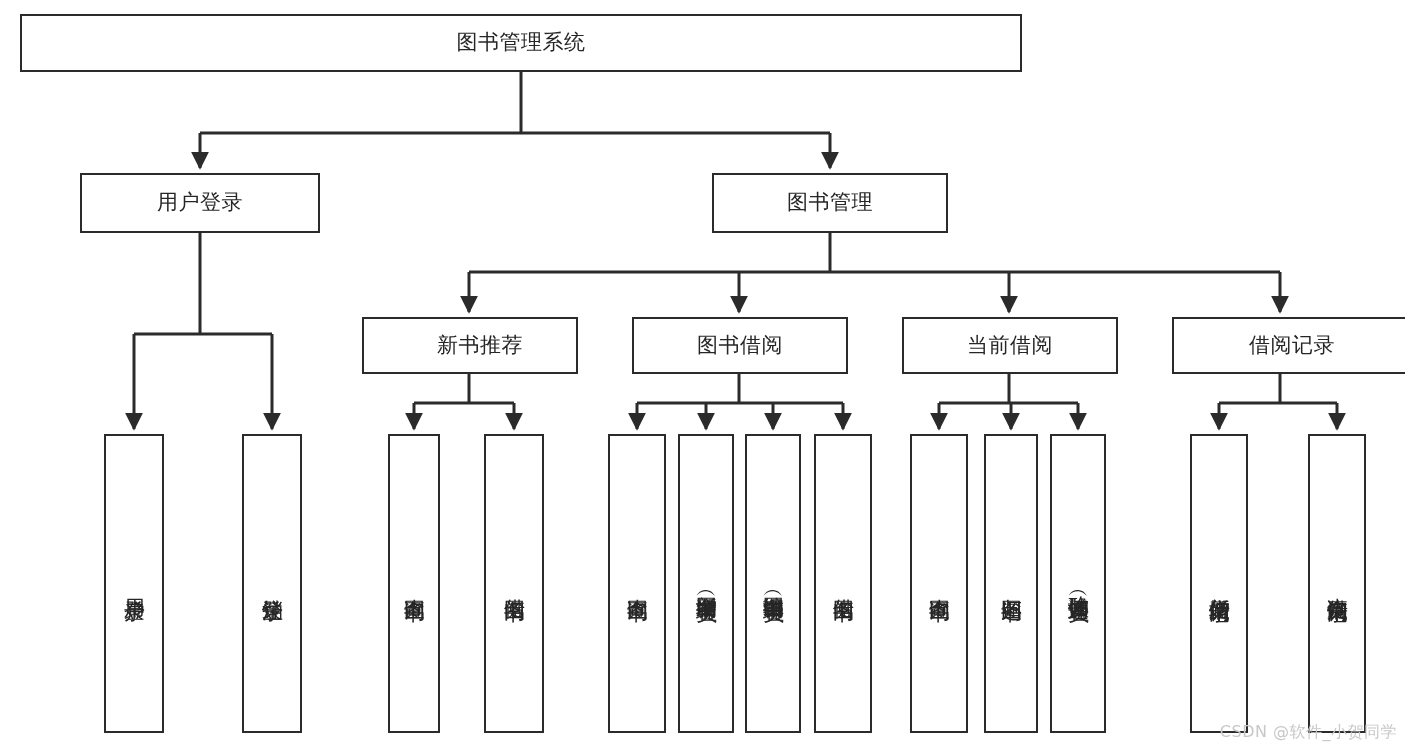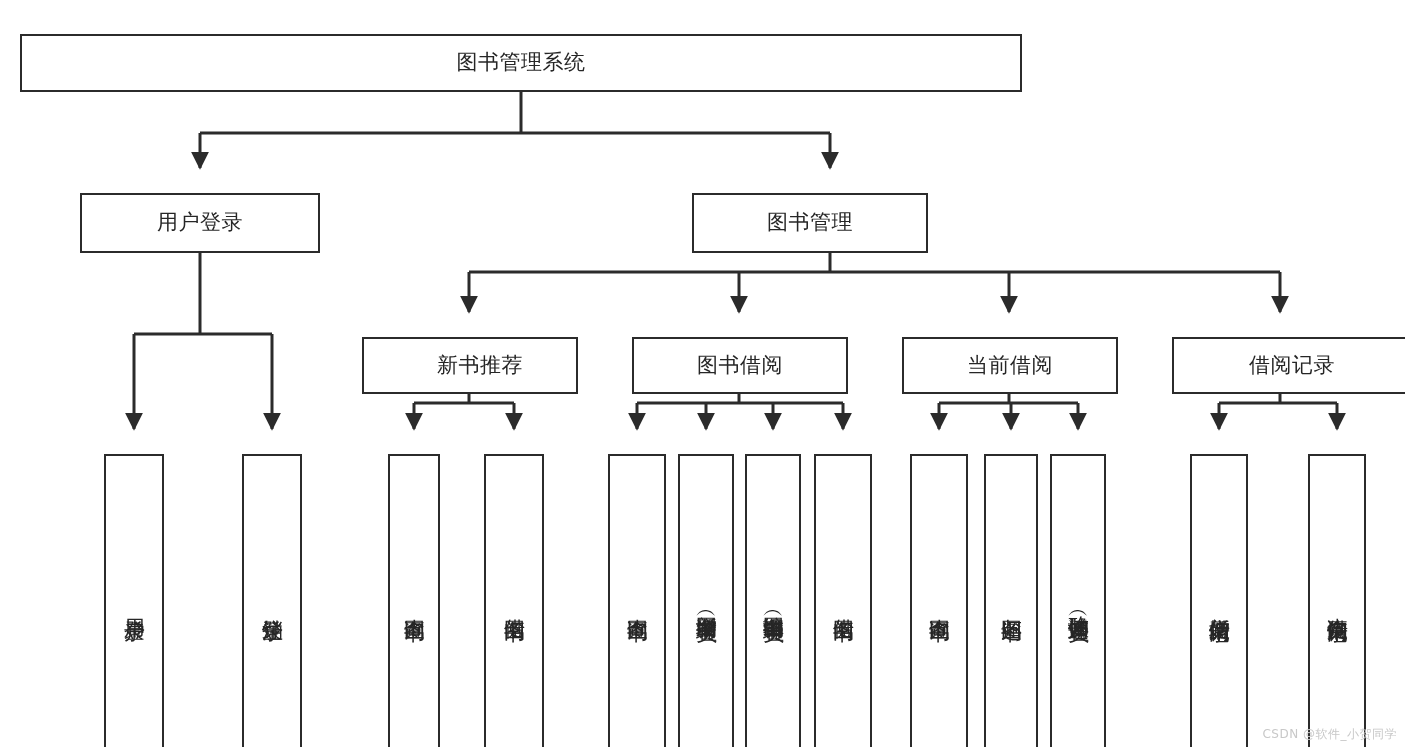--- a/index.html
+++ b/index.html
@@ -28,21 +28,20 @@
   }
   .node-box {
     position: absolute;
     box-sizing: border-box;
     border: 2px solid #2b2b2b;
     background: #ffffff;
     display: flex;
     align-items: center;
     justify-content: center;
     color: #262626;
-    margin-top: 20px;
   }
   .node-box.horiz {
     writing-mode: horizontal-tb;
   }
   .node-label-h {
     font-size: 21px;
     line-height: 1.1;
     letter-spacing: 0.5px;
     white-space: nowrap;
     color: #262626;
@@ -61,21 +60,21 @@
     text-align: center;
     max-height: 100%;
   }
   #root-node {
     border-width: 2px;
   }
   #watermark {
     position: absolute;
     right: 8px;
     bottom: 4px;
-    font-size: 12px;
+    font-size: 16px;
     color: #c8c8c8;
     white-space: nowrap;
     letter-spacing: 0.5px;
   }
 </style>
 </head>
 <body>
 
 <div id="diagram-canvas">
 
@@ -129,21 +128,21 @@
     </g>
   </svg>
 
   <div class="node-box horiz" id="root-node" style="left:20px; top:14px; width:1002px; height:58px;">
     <span class="node-label-h">图书管理系统</span>
   </div>
 
   <div class="node-box horiz" style="left:80px; top:173px; width:240px; height:60px;">
     <span class="node-label-h">用户登录</span>
   </div>
-  <div class="node-box horiz" style="left:692px; top:173px; width:236px; height:60px;">
+  <div class="node-box horiz" style="left:712px; top:173px; width:236px; height:60px;">
     <span class="node-label-h">图书管理</span>
   </div>
 
   <div class="node-box horiz" style="left:362px; top:317px; width:216px; height:57px;padding-left:20px;">
     <span class="node-label-h">新书推荐</span>
   </div>
   <div class="node-box horiz" style="left:632px; top:317px; width:216px; height:57px;">
     <span class="node-label-h">图书借阅</span>
   </div>
   <div class="node-box horiz" style="left:902px; top:317px; width:216px; height:57px;">

